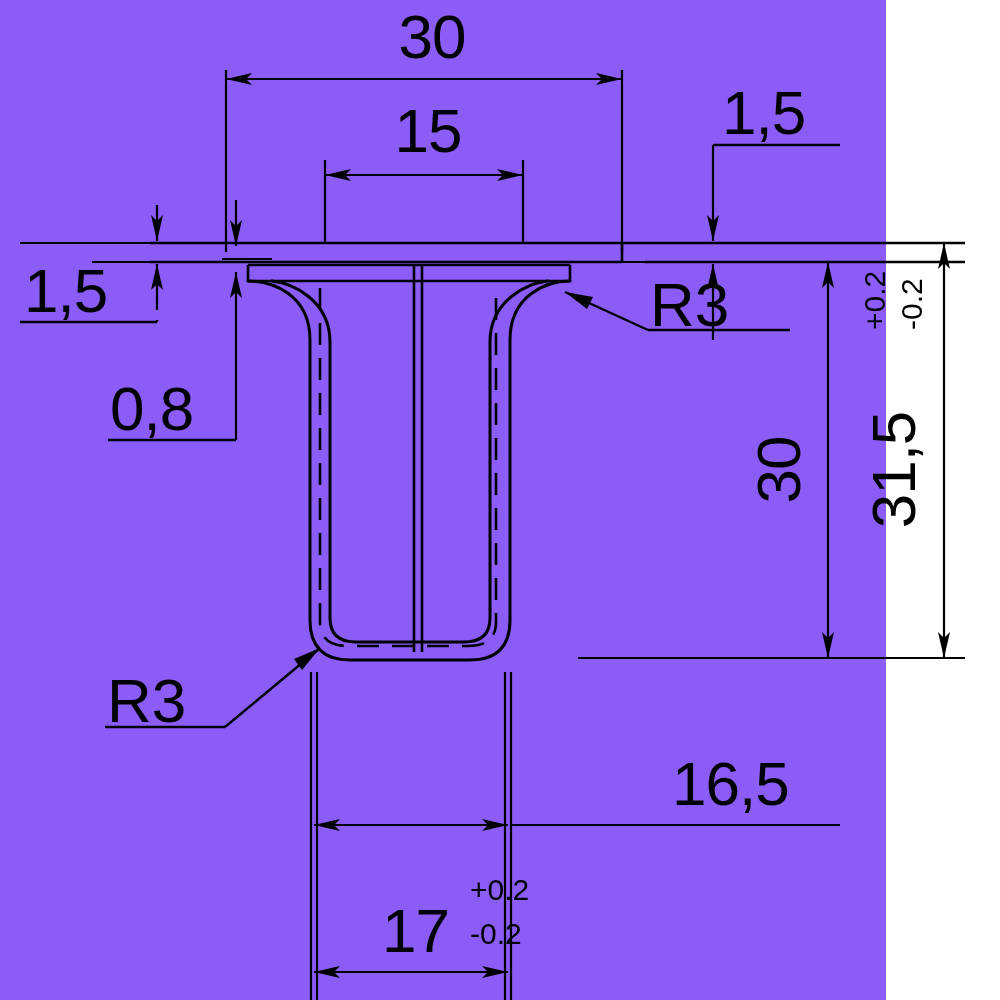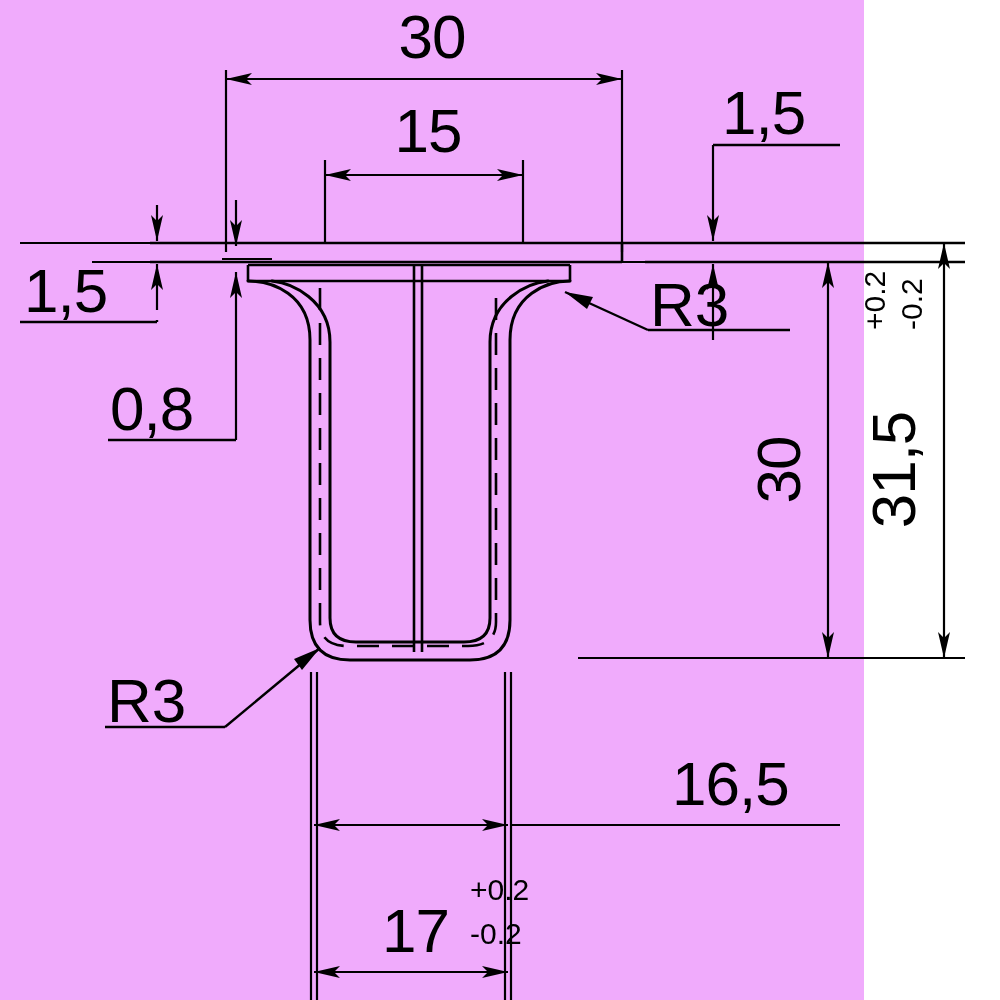--- a/index.html
+++ b/index.html
@@ -10,21 +10,22 @@
   body {
     width: 1000px;
     height: 1000px;
     font-family: "Liberation Sans", sans-serif;
     overflow: hidden;
   }
   #drawing-root {
     position: relative;
     width: 864px;
     height: 1000px;
-    background: #f0abfc;
+    background: #8b5cf6;
+    padding-left: 22px;
   }
   svg#cad {
     position: absolute;
     top: 0;
     left: 0;
     width: 1000px;
     height: 1000px;
     display: block;
   }
   .outline {

